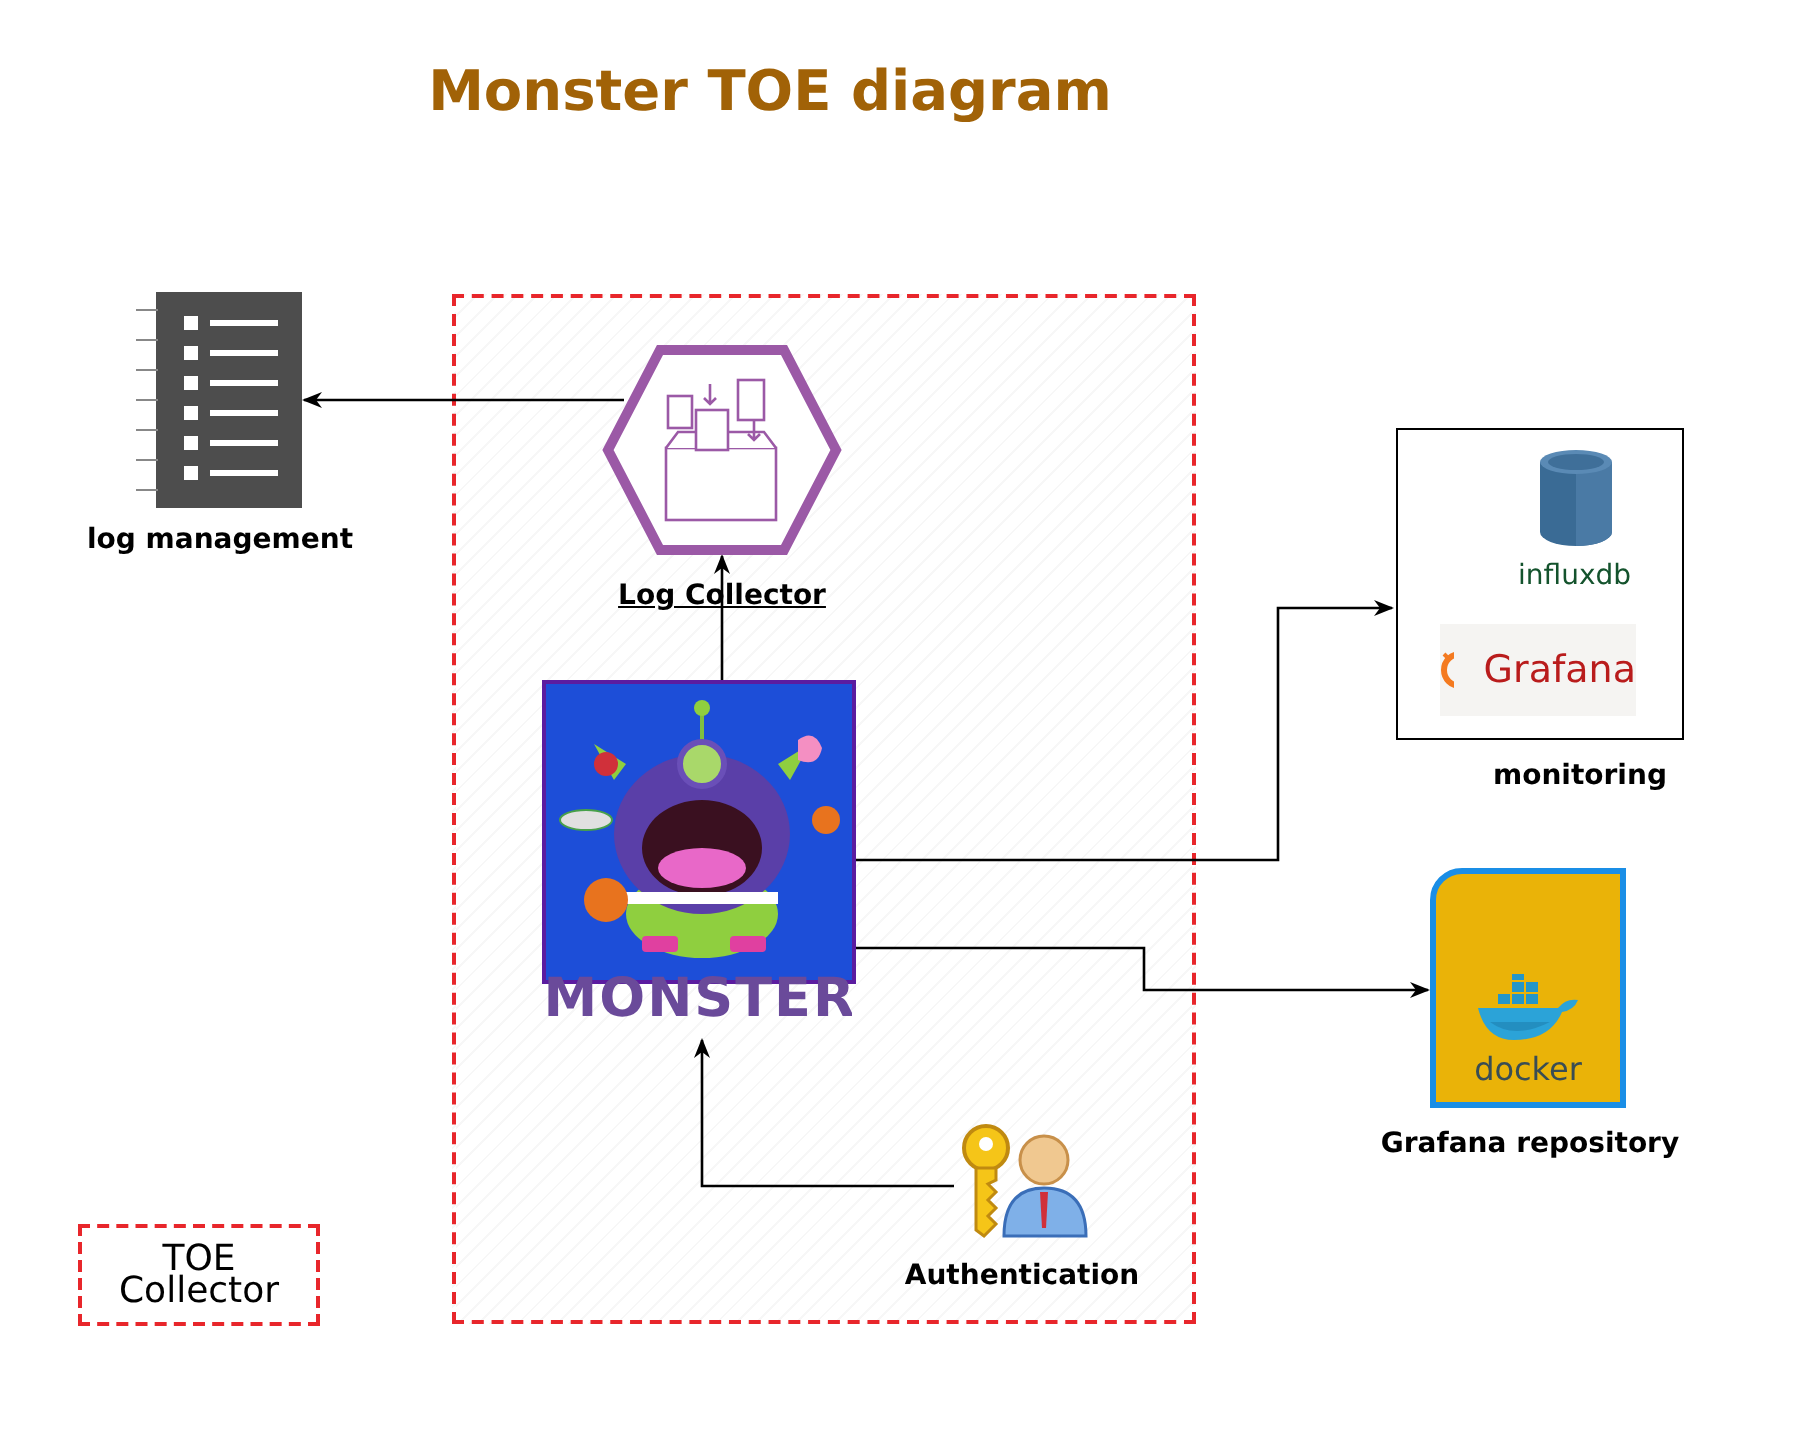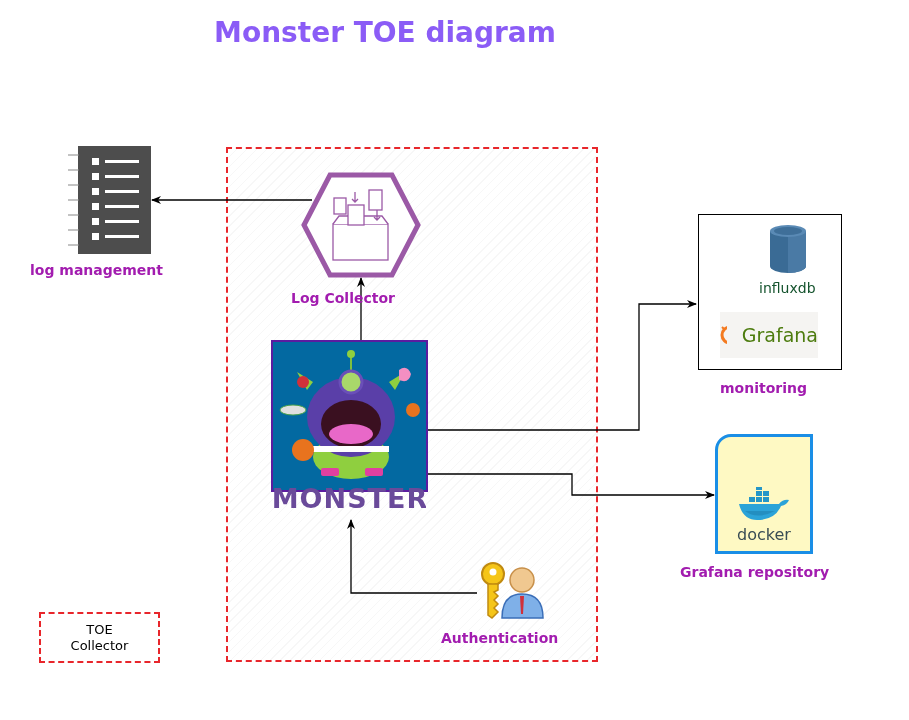--- a/index.html
+++ b/index.html
@@ -1,39 +1,39 @@
 <!DOCTYPE html>
 <html><head>
 <meta charset="utf-8">
 <style>
   html, body { margin: 0; padding: 0; background: #ffffff; }
   body { width: 909px; height: 720px; position: relative; overflow: hidden;
          font-family: "DejaVu Sans", sans-serif; }
   .abs { position: absolute; }
-  #title { left: 0; top: 16px; width: 770px; text-align: center;
-           font-weight: bold; font-size: 28px; color: #8b5cf6; }
-  .label { font-weight: bold; font-size: 14px; color: #a21caf; white-space: nowrap; }
+  #title { left: 0; top: 29px; width: 770px; text-align: center;
+           font-weight: bold; font-size: 28px; color: #a16207; }
+  .label { font-weight: bold; font-size: 14px; color: #000000; text-align: center; white-space: nowrap; }
   #toe-boundary { left: 226px; top: 147px; width: 372px; height: 515px;
                   border: 2px dashed #e8262b; box-sizing: border-box;
                   background: repeating-linear-gradient(135deg, #ffffff 0 6px, #f7f7f7 6px 7px); }
   #legend-box { left: 39px; top: 612px; width: 121px; height: 51px;
                 border: 2px dashed #e8262b; box-sizing: border-box;
                 display: flex; align-items: center; justify-content: center;
-                text-align: center; font-size: 13px; line-height: 16px; color: #000; }
+                text-align: center; font-size: 18px; line-height: 16px; color: #000; }
   #monster-box { left: 271px; top: 340px; width: 157px; height: 152px;
-                 border: 2px solid #5b1ca0; box-sizing: border-box; background: #0369a1; }
+                 border: 2px solid #5b1ca0; box-sizing: border-box; background: #1d4ed8; }
   #monitoring-box { left: 698px; top: 214px; width: 144px; height: 156px;
                     border: 1px solid #000; box-sizing: border-box; background: #fff; }
   #docker-box { left: 715px; top: 434px; width: 98px; height: 120px;
                 border: 3px solid #1a8ee6; border-top-left-radius: 16px;
-                box-sizing: border-box; background: #fef9c3; }
+                box-sizing: border-box; background: #eab308; }
   #influx-label { left: 759px; top: 280px; font-size: 14px; color: #14532d; }
   #grafana-tile { left: 720px; top: 312px; width: 98px; height: 46px; background: #f5f4f2;
                   display: flex; align-items: center; justify-content: center; }
-  #grafana-text { font-size: 19px; color: #4d7c0f; margin-left: 15px; }
+  #grafana-text { font-size: 19px; color: #b91c1c; margin-left: 15px; }
   #docker-text { font-size: 16px; color: #394d54; }
   svg.overlay { position: absolute; left: 0; top: 0; }
 </style>
 </head>
 <body>
 
 <div id="title" class="abs">Monster TOE diagram</div>
 
 <div id="toe-boundary" class="abs"></div>
 
@@ -77,21 +77,21 @@
   <g stroke="#9b59a6" fill="#fff" stroke-width="1.3">
     <rect x="32" y="52" width="55" height="36"></rect>
     <path d="M32,52 L38,44 L81,44 L87,52"></path>
     <rect x="33" y="26" width="12" height="16"></rect>
     <rect x="47" y="33" width="16" height="20"></rect>
     <rect x="68" y="18" width="13" height="20"></rect>
     <path d="M54,20 V30 M51,27 L54,30 L57,27"></path>
     <path d="M76,38 V48 M73,45 L76,48 L79,45"></path>
   </g>
 </svg>
-<div class="abs label" style="left:291px; top:290px; width:140px;">Log Collector</div>
+<div class="abs label" style="left:291px; top:290px; width:140px;text-decoration:underline;">Log Collector</div>
 
 <div id="monster-box" class="abs">
   <svg width="153" height="174">
     <line x1="78" y1="14" x2="78" y2="34" stroke="#7fbf3f" stroke-width="2"></line>
     <circle cx="78" cy="12" r="4" fill="#8fcf3f"></circle>
     <path d="M40,40 L24,30 L34,48 Z M116,40 L132,30 L122,48 Z" fill="#8fcf3f"></path>
     <ellipse cx="78" cy="115" rx="38" ry="22" fill="#8fcf3f"></ellipse>
     <ellipse cx="78" cy="75" rx="44" ry="40" fill="#5a3fa8"></ellipse>
     <ellipse cx="78" cy="82" rx="30" ry="24" fill="#3a1020"></ellipse>
     <ellipse cx="78" cy="92" rx="22" ry="10" fill="#e868c8"></ellipse>

